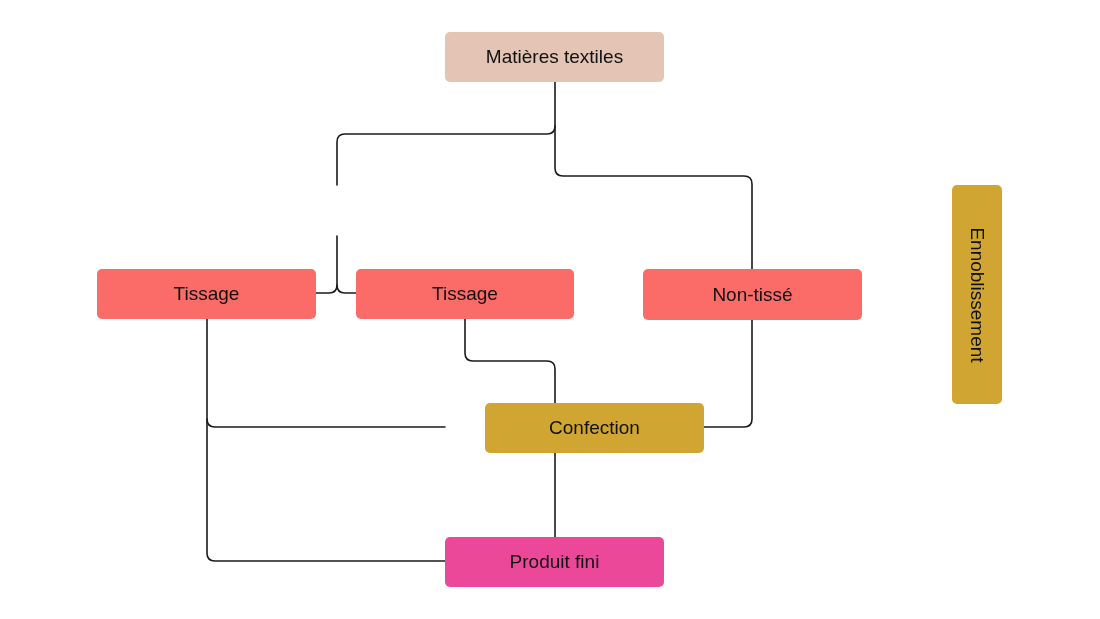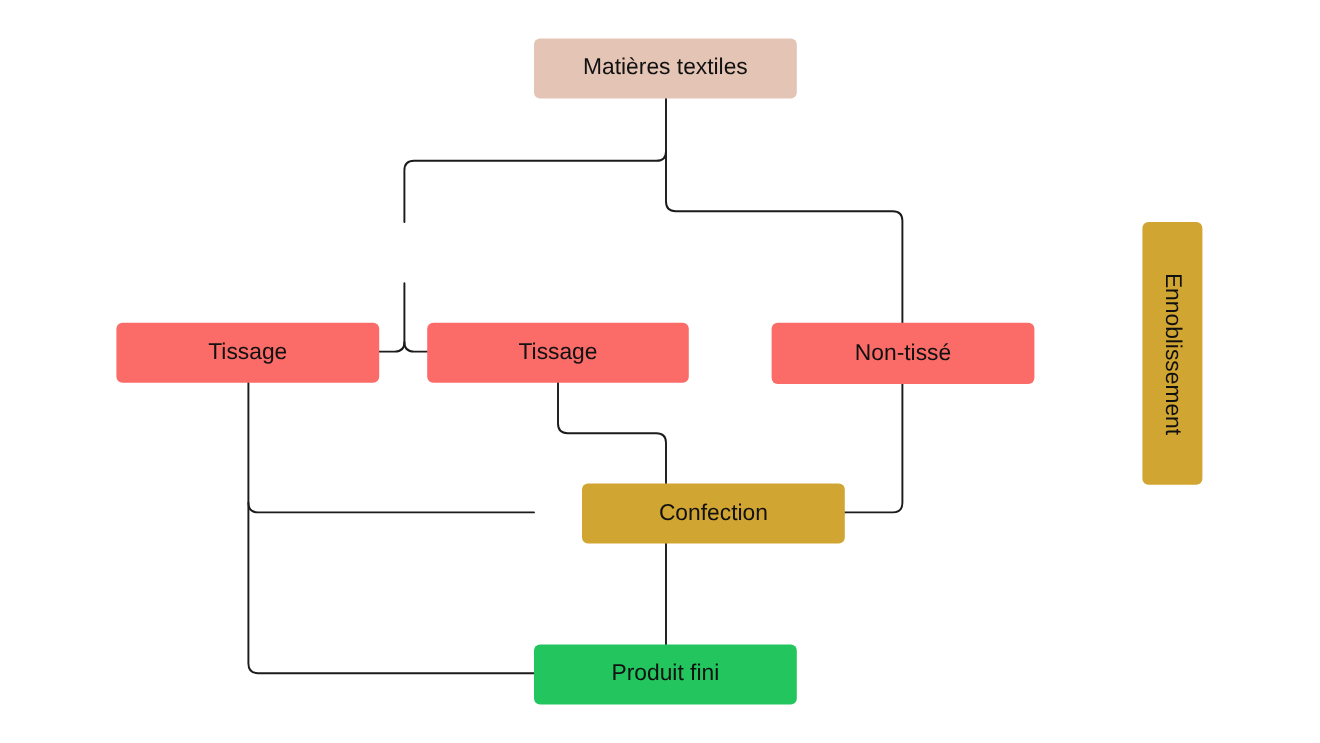--- a/index.html
+++ b/index.html
@@ -82,19 +82,19 @@
   </div>
   <div class="node" id="node-nontisse" style="background: rgb(251, 108, 105);">
     <span class="label">Non-tissé</span>
   </div>
   <div class="node" id="node-tissage" style="background: rgb(251, 108, 105);">
     <span class="label">Tissage</span>
   </div>
   <div class="node" id="node-confection" style="background: rgb(209, 165, 49); margin-left: 40px;">
     <span class="label">Confection</span>
   </div>
-  <div class="node" id="node-produit" style="background: #22c55e;">
+  <div class="node" id="node-produit" style="background: #ec4899;">
     <span class="label">Produit fini</span>
   </div>
   <div class="node vertical" id="node-ennoblissement" style="background: rgb(209, 165, 49);">
     <span class="label">Ennoblissement</span>
   </div>
 </div>
 
 </body></html>

